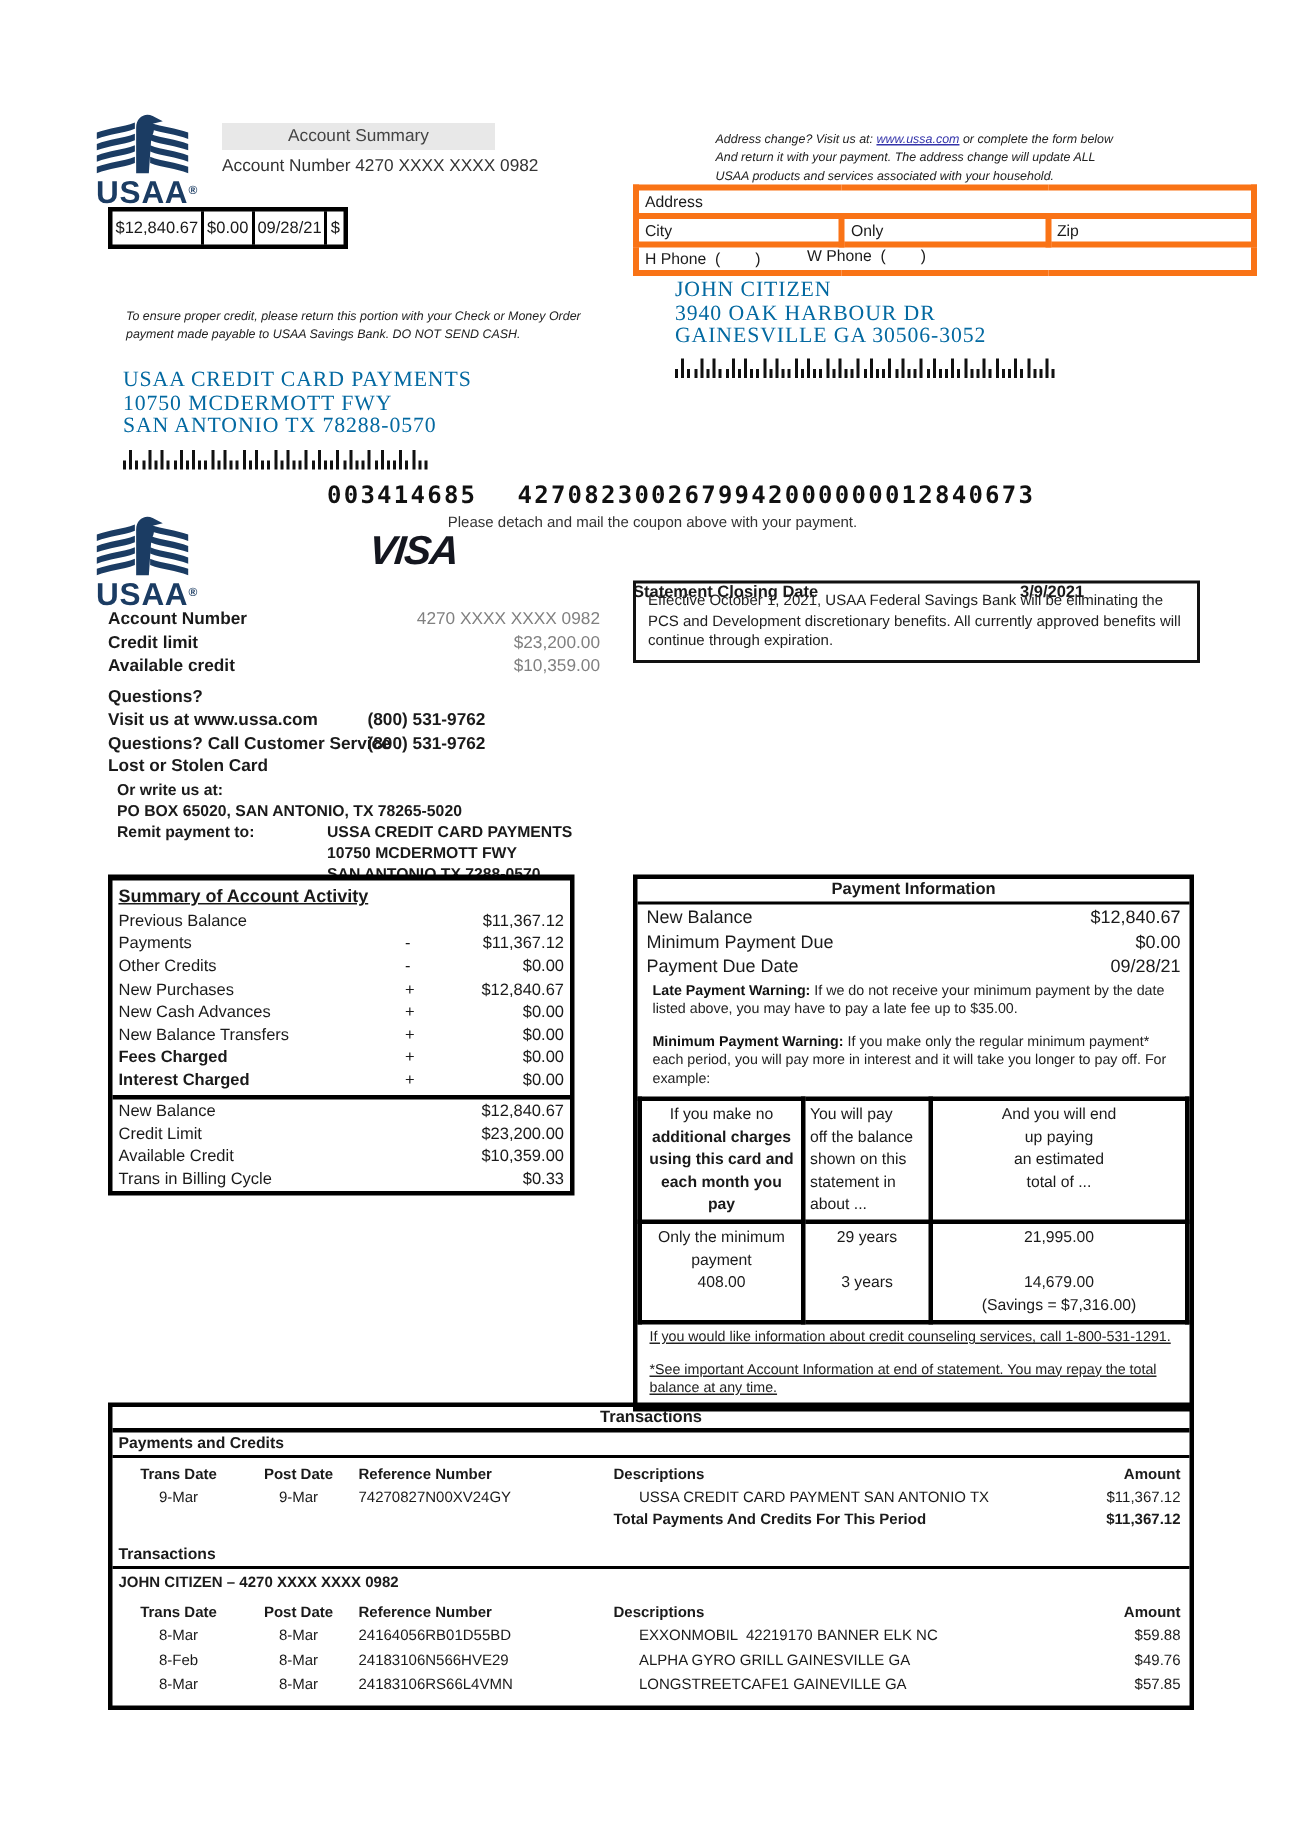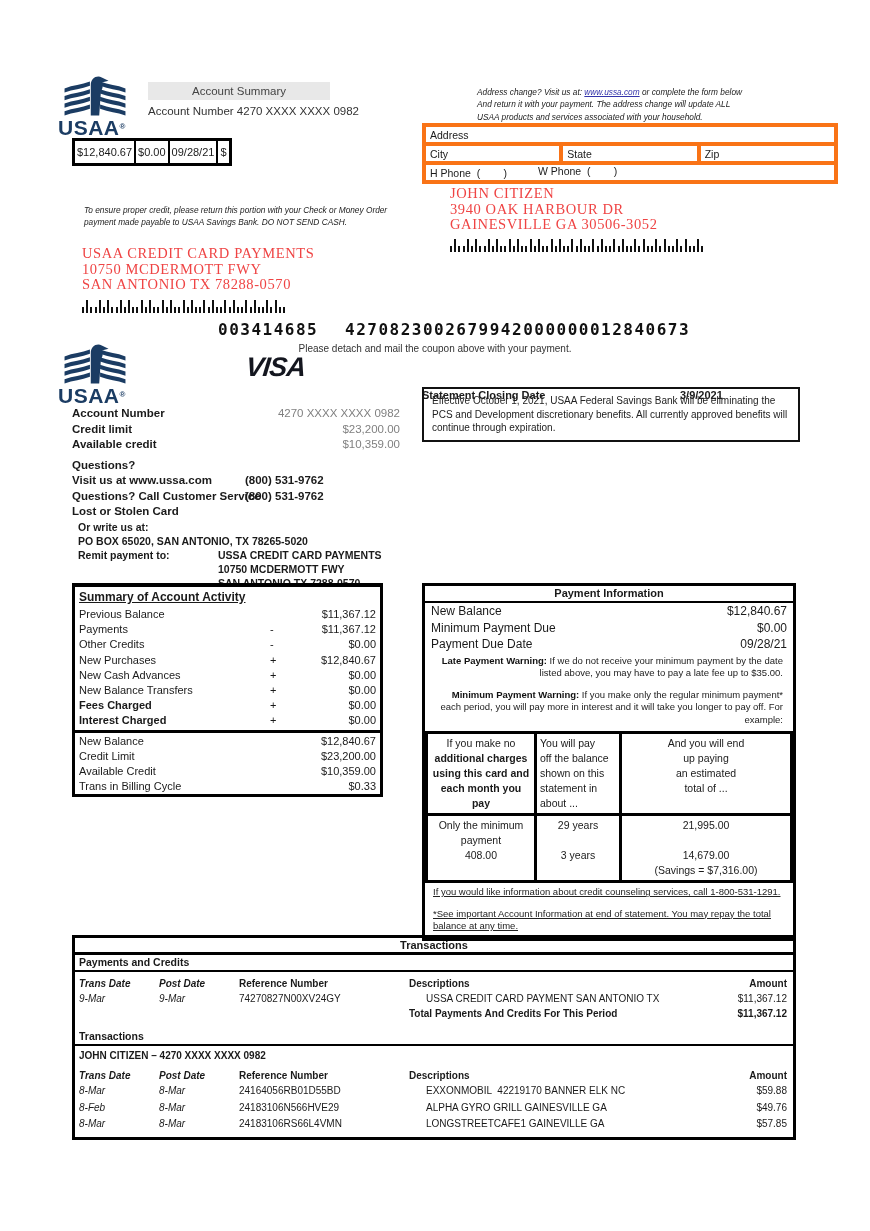--- a/index.html
+++ b/index.html
@@ -1,21 +1,21 @@
 <!DOCTYPE html>
 <html><head>
 <meta charset="utf-8">
 <style>
   html,body{margin:0;padding:0;background:#fff;}
   .page{position:relative;width:870px;height:1231px;margin:0 auto;background:#fff;
         font-family:"Liberation Sans",sans-serif;color:#1a1a1a;overflow:hidden;}
   .abs{position:absolute;}
 
   
-  .usaa-logo{width:74px;text-align:left;}
+  .usaa-logo{width:74px;text-align:right;}
   .usaa-logo svg{display:block;margin:0 auto;}
   .usaa-word{font-weight:bold;font-size:21px;letter-spacing:0.5px;color:#1b3c63;line-height:18px;}
   .usaa-word sup{font-size:8px;vertical-align:6px;}
 
   
   .summary-bar{left:148px;top:82px;width:182px;height:18px;background:#e8e8e8;
                font-size:11.5px;color:#444;text-align:center;line-height:18px;}
   .account-line{left:148px;top:105px;font-size:11.5px;color:#333;}
 
   table.pay-table{left:72px;top:138px;border-collapse:collapse;table-layout:fixed;}
@@ -26,21 +26,21 @@
   td.enc-val{text-align:left;padding-left:4px;}
 
   .addr-note{left:477px;top:86px;width:352px;font-size:8.3px;font-style:italic;line-height:1.5;color:#222;}
   .addr-note a{color:#3333aa;text-decoration:underline;}
 
   table.addr-form{left:422px;top:123px;border-collapse:collapse;table-layout:fixed;border:3px solid #000;}
   table.addr-form td{border:4px solid #f97316;font-size:10.5px;height:15px;padding:0 0 0 4px;white-space:pre;}
   .phone-cell{position:relative;}
   .phone-cell .wphone{position:absolute;left:112px;top:0;}
 
-  .serif-block{font-family:"Liberation Serif",serif;font-size:14.5px;letter-spacing:0.6px;line-height:15.5px;color:#ef4444;}
+  .serif-block{font-family:"Liberation Serif",serif;font-size:14.5px;letter-spacing:0.6px;line-height:15.5px;color:#0369a1;}
   .recipient{left:450px;top:186px;}
   .payee{left:82px;top:246px;}
   .ensure-note{left:84px;top:204px;width:330px;font-size:8.3px;font-style:italic;line-height:1.5;color:#222;}
 
   .barcode{height:14px;}
   .barcode i{display:inline-block;width:2px;margin-right:2.2px;background:#111;vertical-align:bottom;}
   .barcode i.tall{height:13px;} .barcode i.short{height:6px;}
   .bc-left{left:82px;top:295px;} .bc-right{left:450px;top:234px;}
 
   .micr{font-family:"DejaVu Sans Mono",monospace;font-weight:bold;font-size:16px;letter-spacing:1.5px;color:#111;top:320px;}
@@ -73,37 +73,37 @@
   .srow .sign{position:absolute;left:195px;top:0;}
   .srow .sval{margin-left:auto;}
   .srow.bold .slabel{font-weight:bold;}
   .sum-sep{border-top:3px solid #000;margin:1px 0 1px;}
 
   
   .pi-box{left:422px;top:583px;width:368px;border:3px solid #000;}
   .pi-title{text-align:center;font-weight:bold;font-size:11px;line-height:15px;border-bottom:2px solid #000;}
   .pi-row{display:flex;font-size:12px;line-height:16.5px;padding:0 6px;}
   .pi-row span:last-child{margin-left:auto;}
-  .pi-para{font-size:9.5px;line-height:1.32;padding:2px 10px 0;color:#222;text-align:right;}
+  .pi-para{font-size:9.5px;line-height:1.32;padding:2px 10px 0;color:#222;}
   .pi-para b{color:#111;}
   .pi-para.mt{margin-top:7px;}
   table.pi-table{border-collapse:collapse;table-layout:fixed;width:100%;margin-top:5px;border-top:3px solid #000;}
   table.pi-table td{border:3px solid #000;vertical-align:top;font-size:10.5px;padding:2px 3px;}
   table.pi-table td div{min-height:15px;line-height:15px;}
   .pit-c{text-align:center;}
   .pi-notes{padding:3px 8px 6px;font-size:9.5px;line-height:1.3;color:#222;text-decoration:underline;}
   .pi-notes .p2{margin-top:9px;}
 
   
   .tx-box{left:72px;top:935px;width:718px;border:3px solid #000;font-size:10px;}
   .tx-title{text-align:center;font-weight:bold;font-size:11px;line-height:14px;border-bottom:3px solid #000;}
   .tx-sub{font-weight:bold;font-size:10.5px;line-height:15px;padding-left:4px;border-bottom:2px solid #000;}
   .tx-grid{display:grid;grid-template-columns:80px 80px 170px auto 100px;padding:0 4px;}
   .tx-grid > div{line-height:15px;}
-  .tgc1,.tgc2{text-align:left;font-style:italic;}
+  .tgc1,.tgc2{text-align:center;}
   .tgc5{text-align:right;padding-right:2px;}
   .tg-head{font-weight:bold;margin-top:4px;}
   .tg-bold{font-weight:bold;}
   .tx-card{font-weight:bold;padding-left:4px;line-height:16px;margin-top:2px;}
   .tx-desc{white-space:pre-wrap;margin-left:17px;}
   .tx-rows .tx-grid > div{line-height:16.5px;}
 </style>
 </head>
 <body>
 
@@ -148,21 +148,21 @@
     <div>USAA products and services associated with your household.</div>
   </div>
 
   <table class="abs addr-form" style="width:416px;">
     <tbody>
         <tr>
           <td colspan="3">Address</td>
         </tr>
     <tr>
       <td style="width:101px">City</td>
-      <td style="width:79px">State</td>
+      <td style="width:79px">Only</td>
       <td>Zip</td>
     </tr>
     <tr>
           <td colspan="3" class="phone-cell"><span>H Phone  (        )</span><span class="wphone">W Phone  (        )</span></td>
         </tr>
   </tbody>
     </table>
 
   <div class="abs serif-block recipient">
       <div>JOHN CITIZEN</div>

